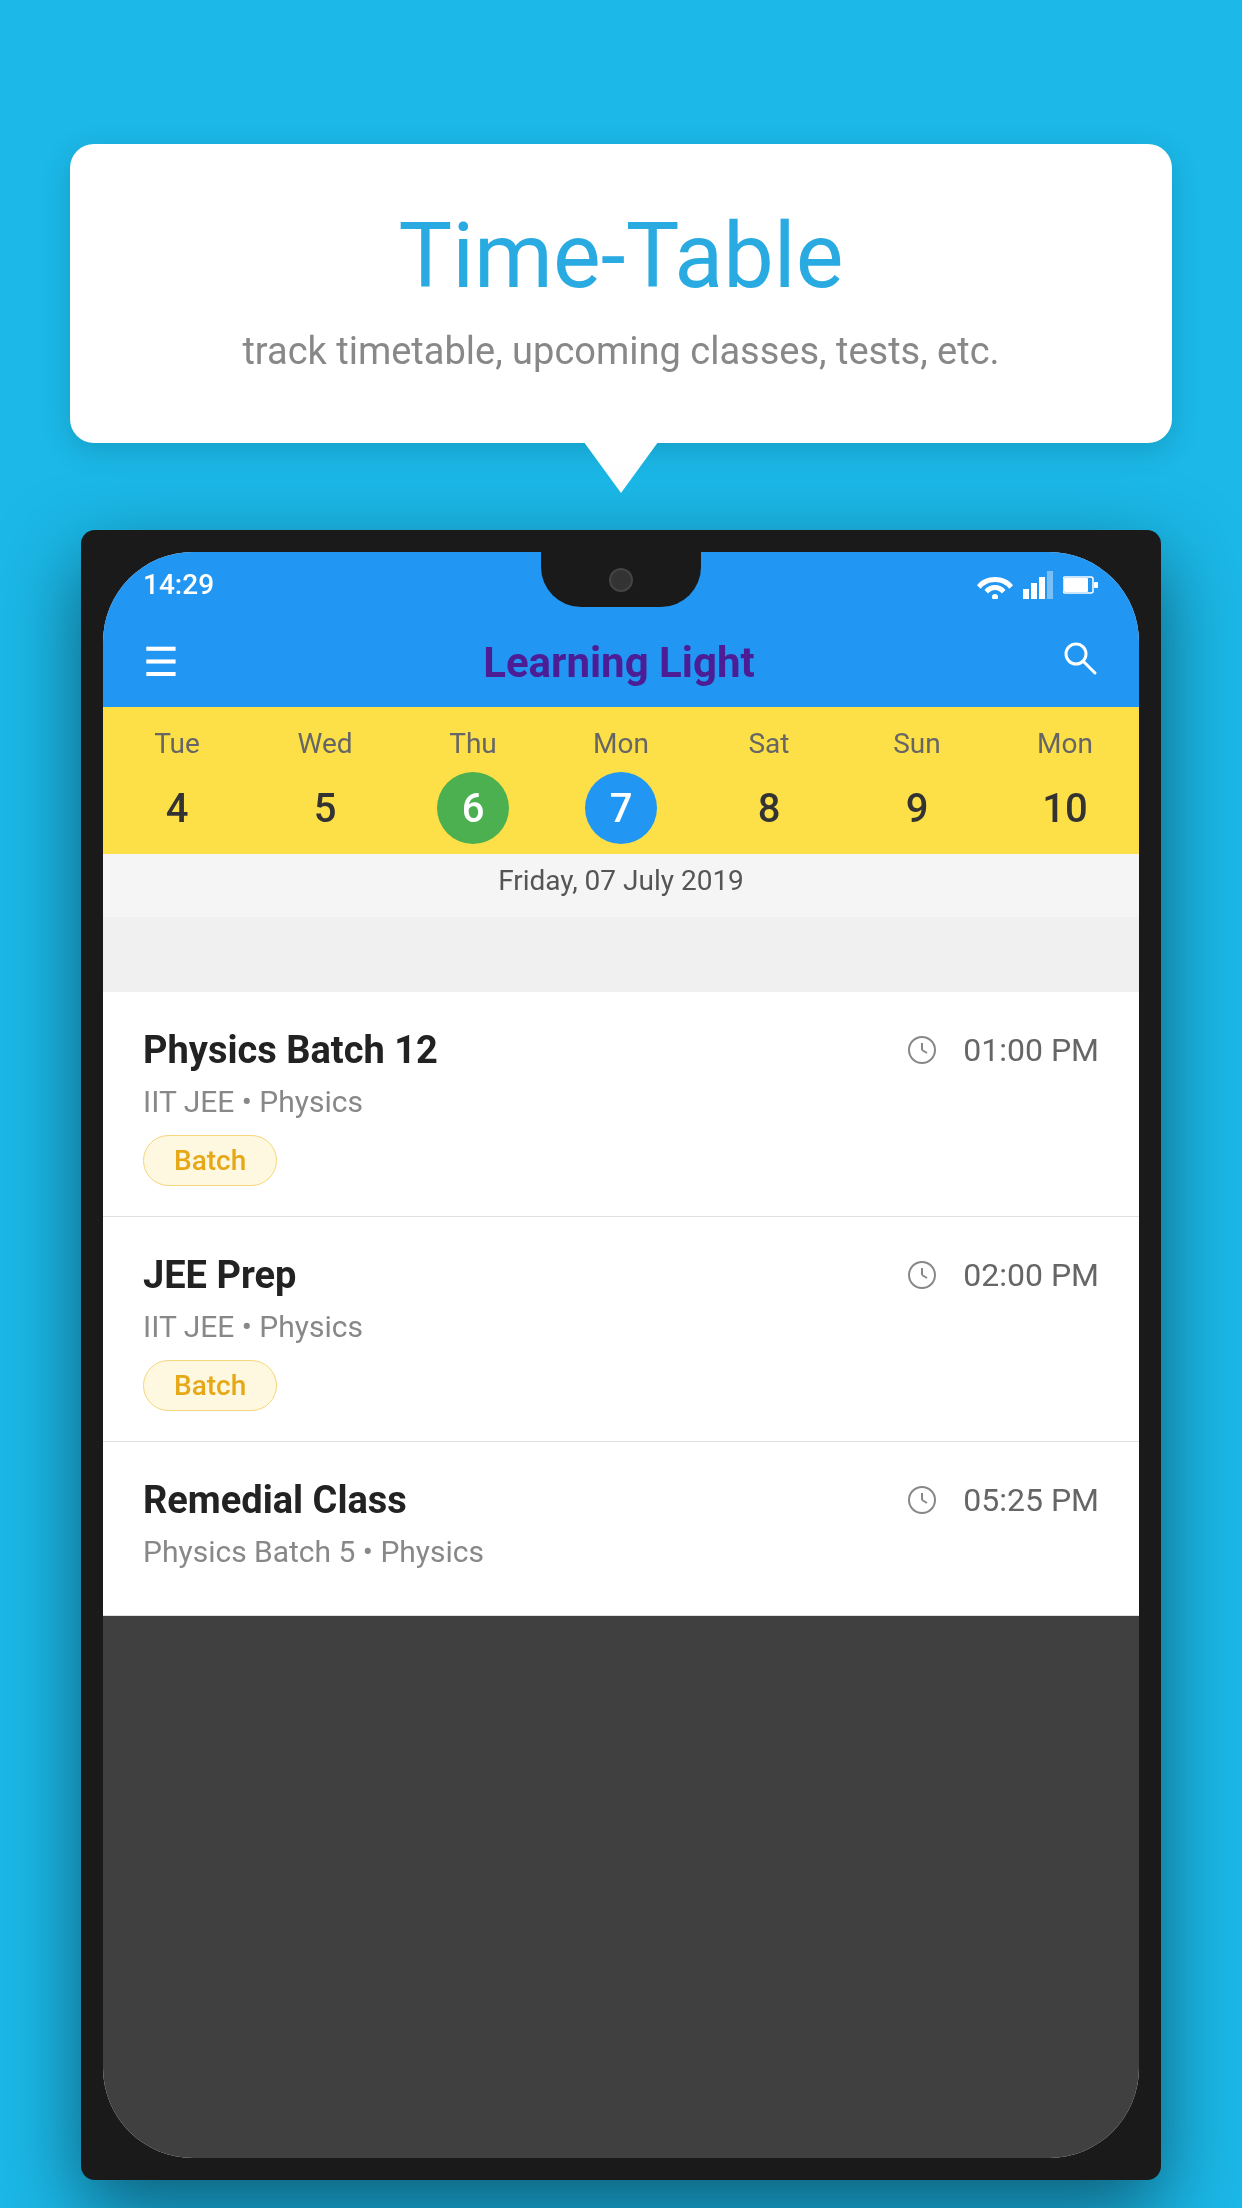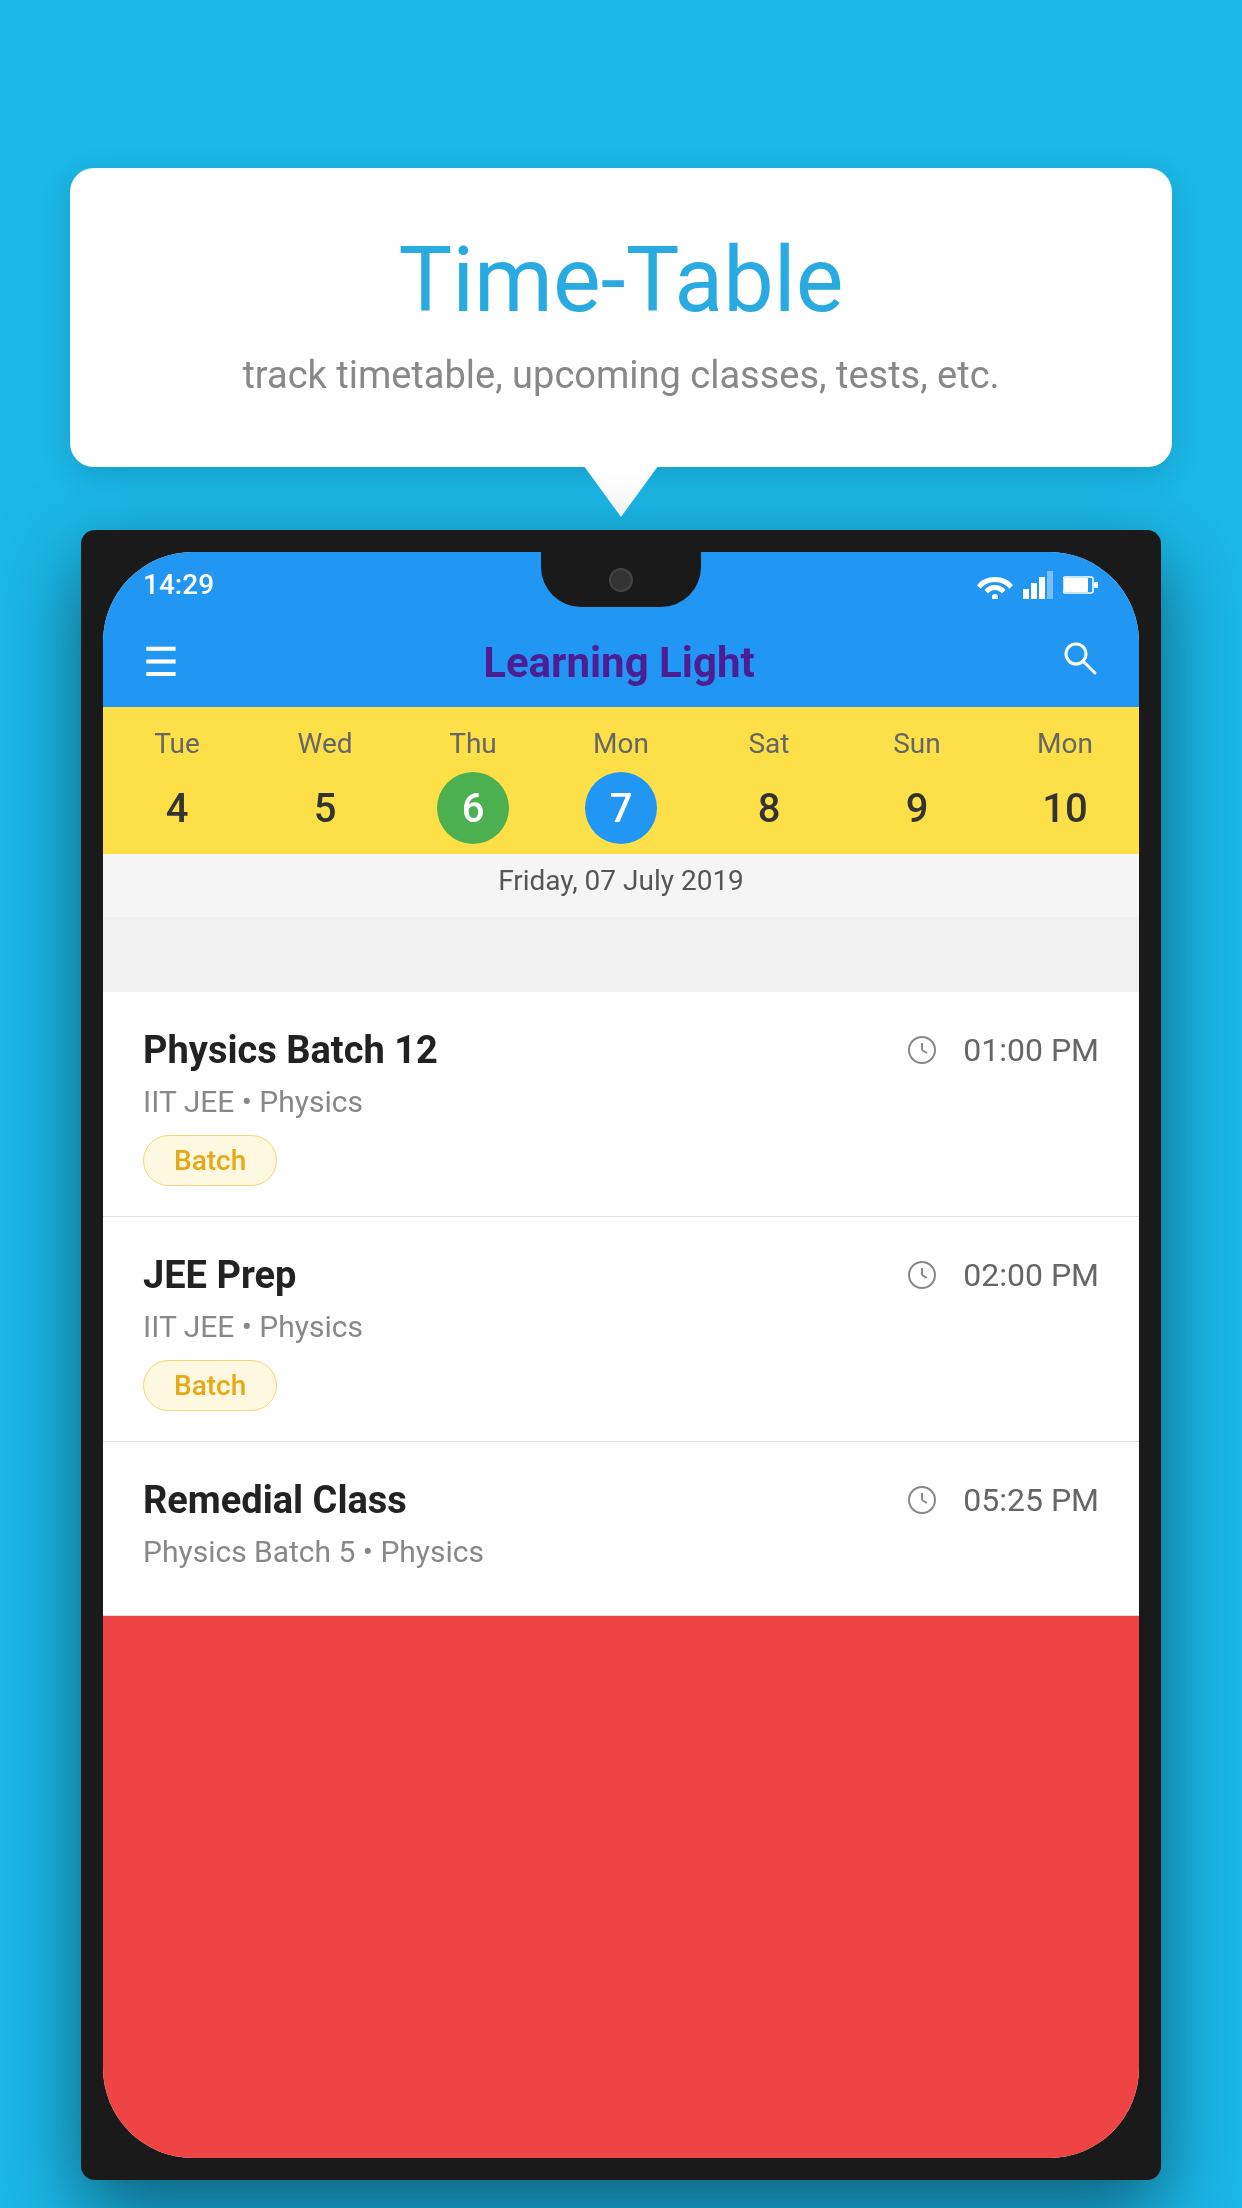--- a/index.html
+++ b/index.html
@@ -10,21 +10,21 @@
       height: 2208px;
       background-color: #1BB8E8;
       font-family: 'Roboto', Arial, sans-serif;
       overflow: hidden;
       position: relative;
     }
 
     
     .tooltip-container {
       position: absolute;
-      top: 168px;
+      top: 144px;
       left: 70px;
       right: 70px;
       background: white;
       border-radius: 24px;
       padding: 60px 80px 70px;
       box-shadow: 0 8px 30px rgba(0,0,0,0.15);
     }
 
     .tooltip-container::after {
       content: '';
@@ -251,21 +251,21 @@
       background: #f5f5f5;
     }
 
     
     .schedule-list {
       position: absolute;
       top: 440px;
       left: 0;
       right: 0;
       bottom: 0;
-      background: #ef4444;
+      background: #404040;
       overflow: hidden;
     }
 
     .schedule-item {
       background: white;
       padding: 36px 40px 30px;
       border-bottom: 1px solid #e0e0e0;
     }
 
     .schedule-item-header {

